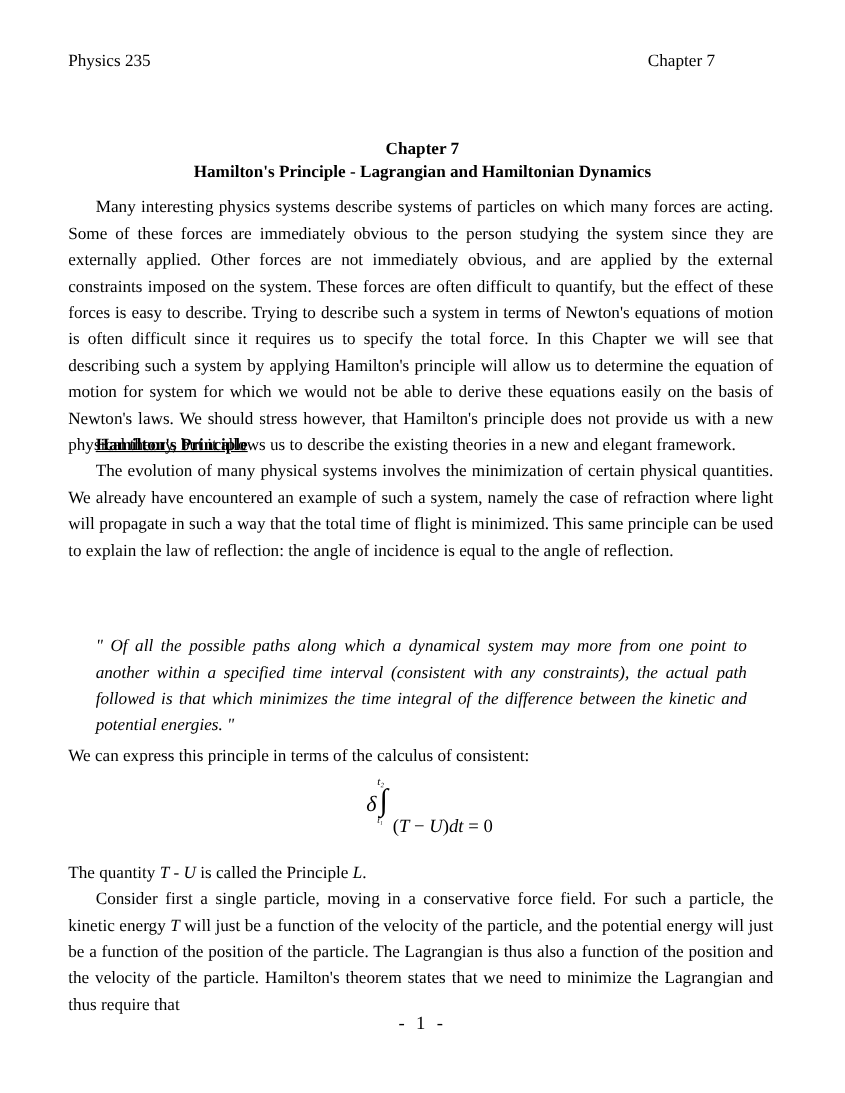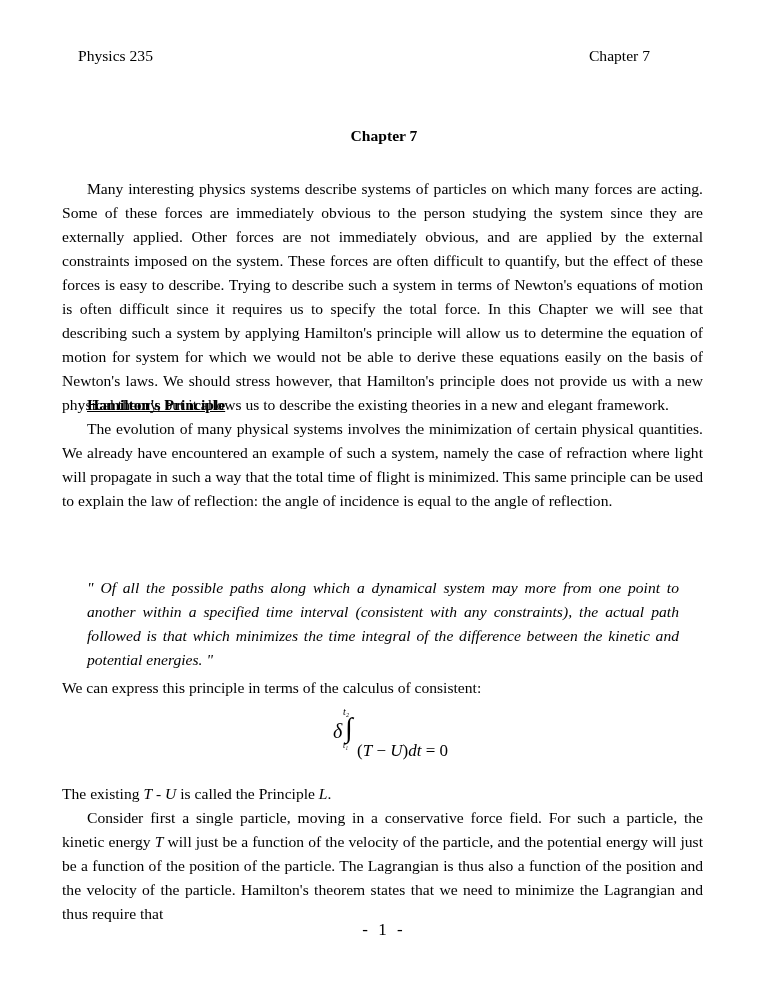--- a/index.html
+++ b/index.html
@@ -1,19 +1,19 @@
 <!DOCTYPE html>
 <html><head>
 <meta charset="utf-8">
 <style>
   html, body { margin:0; padding:0; background:#ffffff; }
   body { width:768px; height:994px; position:relative; overflow:hidden;
          font-family:"Liberation Serif", serif; color:#000; font-size:15.6px; }
   .hdr { position:absolute; top:47px; font-size:15.6px; }
-  .hdr-left { left:78px; }
+  .hdr-left { left:62px; }
   .hdr-right { right:118px; }
   .title-block { position:absolute; top:125px; left:0; width:768px; text-align:center; font-weight:bold; line-height:21px; }
   .body { position:absolute; left:62px; width:641px; line-height:24px; text-align:justify; }
   .para { margin:0; text-indent:25px; text-align:justify; }
   .para.noind { text-indent:0; }
   .section-head { margin:0; padding-left:25px; font-weight:bold; text-decoration:underline; }
   .quote { position:absolute; left:87px; width:592px; font-style:italic; line-height:24px; text-align:justify; }
   .eq { position:absolute; left:333px; top:708px; width:140px; height:60px; font-family:"Liberation Serif", serif; }
   .eq .delta { position:absolute; left:0; top:12px; font-style:italic; font-size:20px; }
   .eq .integral { position:absolute; left:12px; top:4px; font-size:28px; }
@@ -25,20 +25,21 @@
   i { font-style:italic; }
 </style>
 </head>
 <body>
 
 <div class="hdr hdr-left">Physics 235</div>
 <div class="hdr hdr-right">Chapter 7</div>
 
 <div class="title-block">
   <div>Chapter 7</div>
+  <div>Hamilton's Principle - Lagrangian and Hamiltonian Dynamics</div>
 </div>
 
 <div class="body" style="top:177px;">
   <p class="para">Many interesting physics systems describe systems of particles on which many forces are acting.  Some of these forces are immediately obvious to the person studying the system since they are externally applied.  Other forces are not immediately obvious, and are applied by the external constraints imposed on the system.  These forces are often difficult to quantify, but the effect of these forces is easy to describe.  Trying to describe such a system in terms of Newton's equations of motion is often difficult since it requires us to specify the total force.  In this Chapter we will see that describing such a system by applying Hamilton's principle will allow us to determine the equation of motion for system for which we would not be able to derive these equations easily on the basis of Newton's laws.  We should stress however, that Hamilton's principle does not provide us with a new physical theory, but it allows us to describe the existing theories in a new and elegant framework.</p>
 </div>
 
 <div class="body" style="top:393px;">
   <p class="section-head">Hamilton's Principle</p>
   <p class="para">The evolution of many physical systems involves the minimization of certain physical quantities.  We already have encountered an example of such a system, namely the case of refraction where light will propagate in such a way that the total time of flight is minimized.  This same principle can be used to explain the law of reflection: the angle of incidence is equal to the angle of reflection.</p>
 </div>
@@ -51,17 +52,17 @@
 
 <div class="eq">
   <span class="delta">δ</span>
   <span class="integral">∫</span>
   <span class="ub">t₂</span>
   <span class="lb">t₁</span>
   <span class="expr"><span>(</span><i>T</i><span> − </span><i>U</i><span>)</span><i>dt</i><span> = 0</span></span>
 </div>
 
 <div class="body" style="top:782px;">
-  <p class="para noind"><span>The existing </span><i>T</i><span> - </span><i>U</i><span> is called the Principle </span><i>L</i><span>.</span></p>
+  <p class="para noind"><span>The quantity </span><i>T</i><span> - </span><i>U</i><span> is called the Principle </span><i>L</i><span>.</span></p>
   <p class="para"><span>Consider first a single particle, moving in a conservative force field.  For such a particle, the kinetic energy </span><i>T</i><span> will just be a function of the velocity of the particle, and the potential energy will just be a function of the position of the particle.  The Lagrangian is thus also a function of the position and the velocity of the particle.  Hamilton's theorem states that we need to minimize the Lagrangian and thus require that</span></p>
 </div>
 
 <div class="pageno">- 1 -</div>
 
 </body></html>

